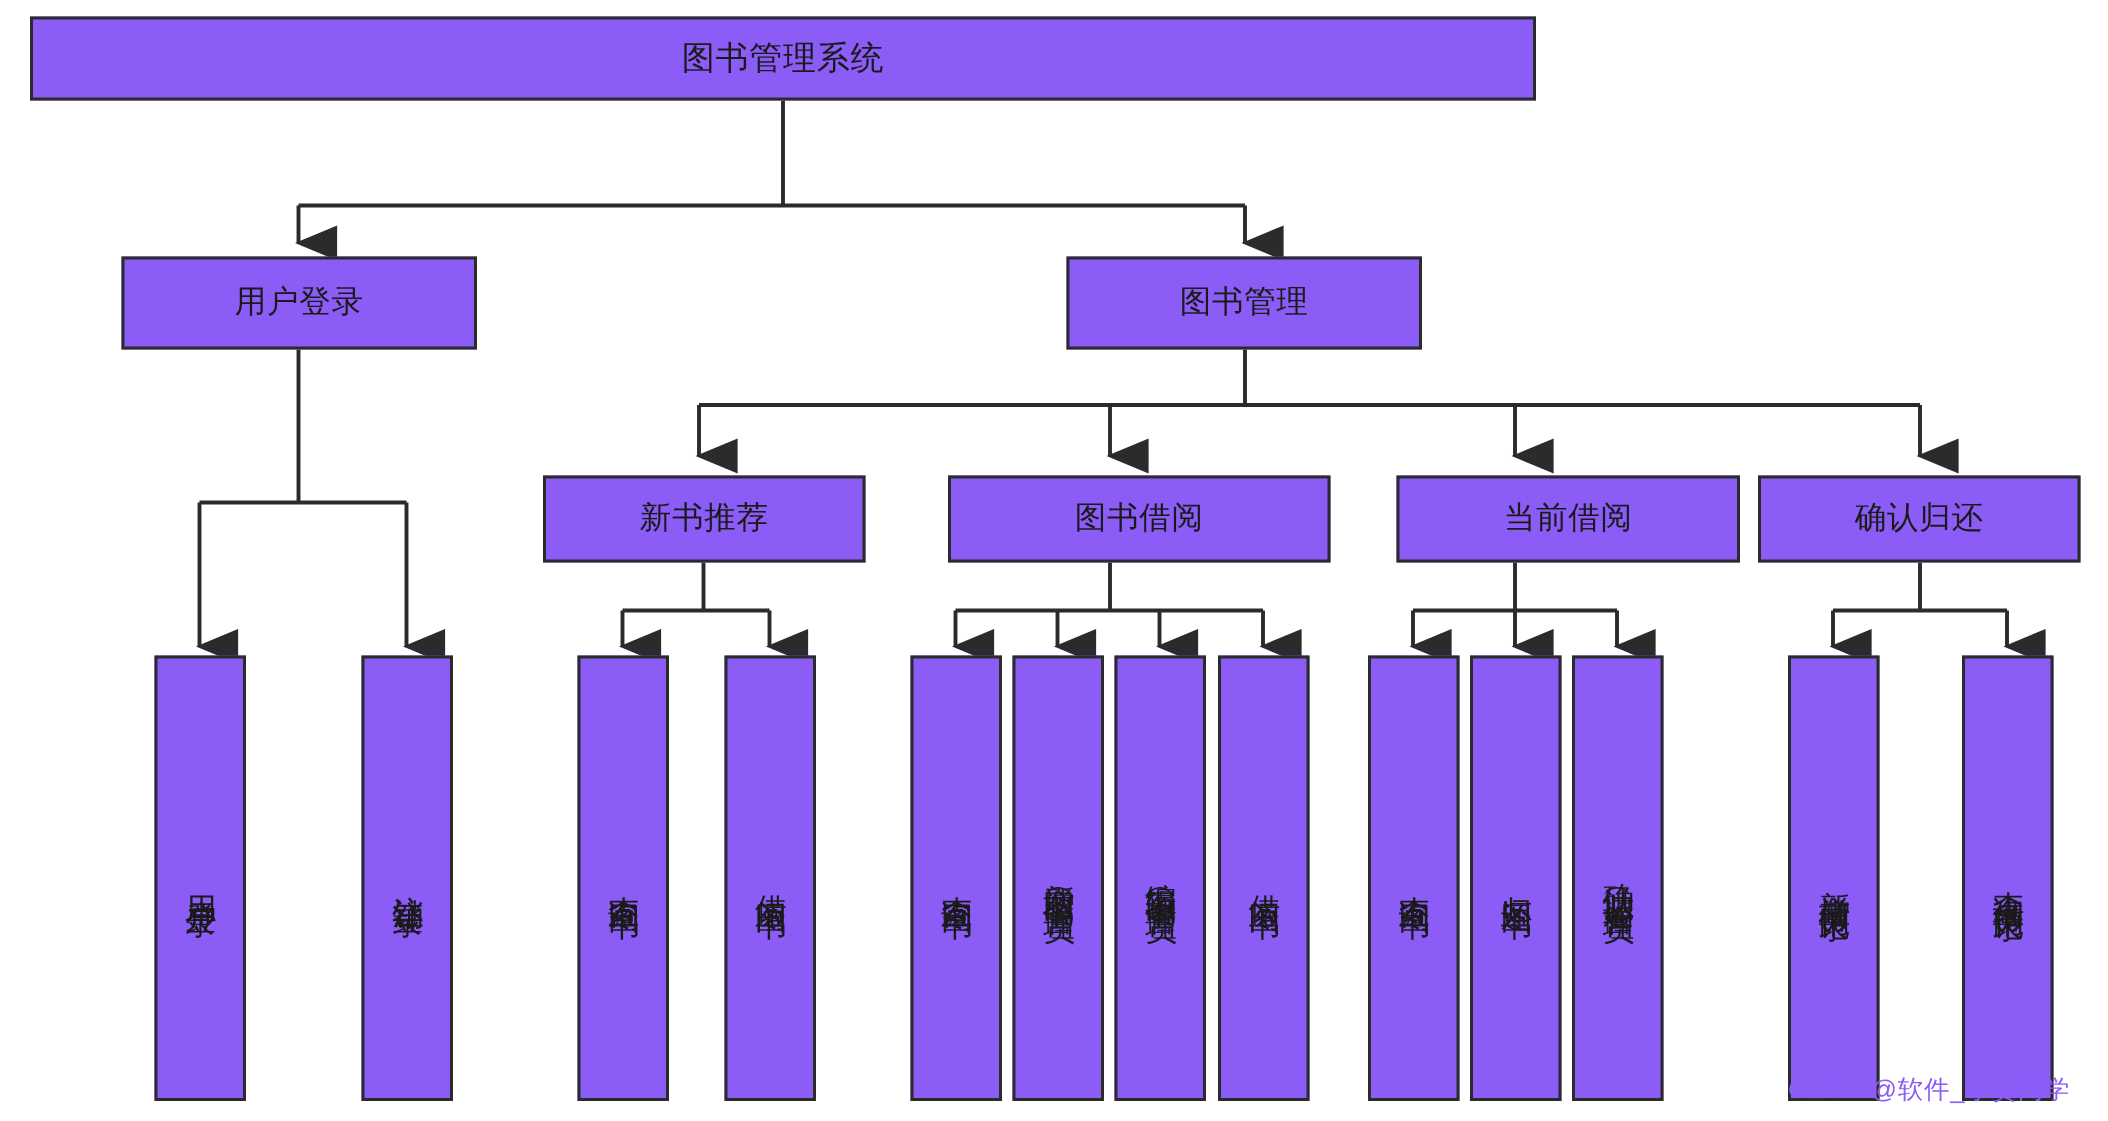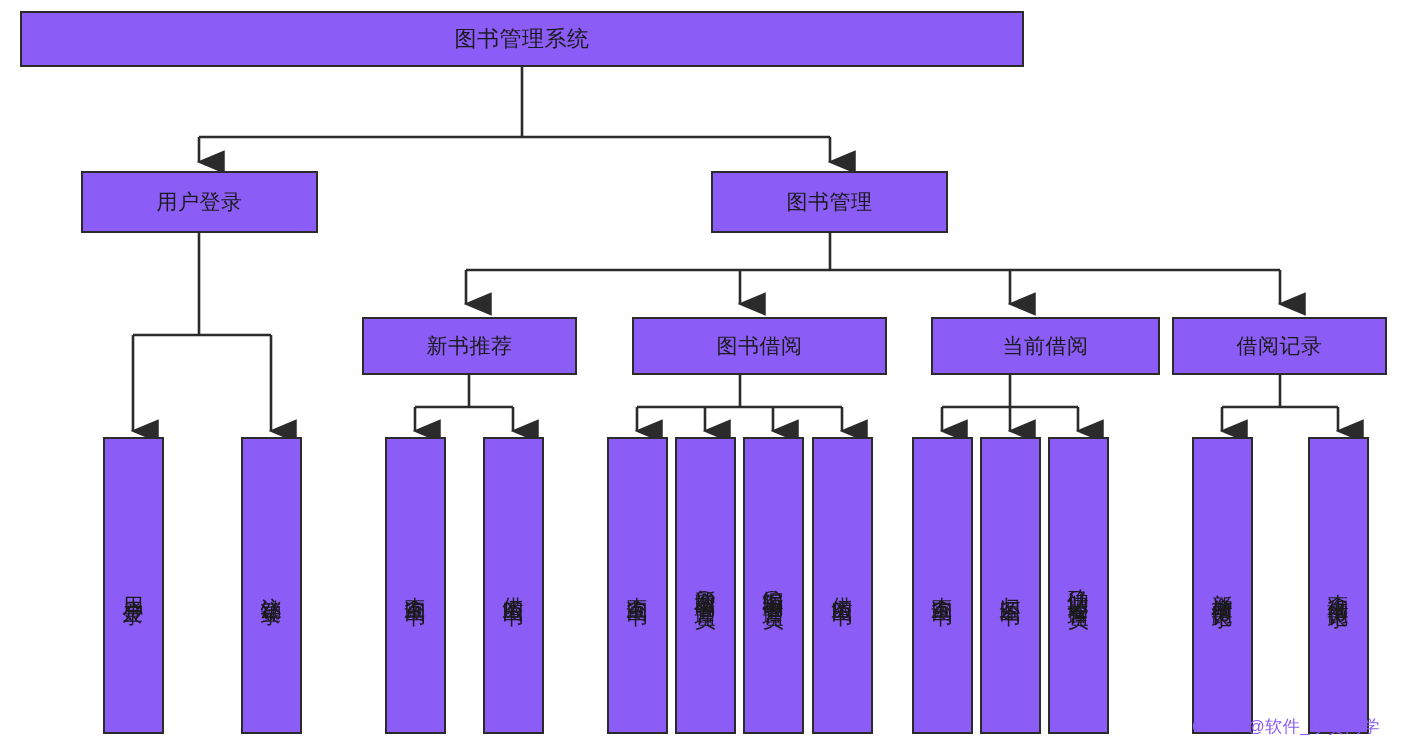--- a/index.html
+++ b/index.html
@@ -140,21 +140,21 @@
   <div class="node h" style="left:362px; top:317px; width:215px; height:58px;">
     <span class="lbl">新书推荐</span>
   </div>
   <div class="node h" style="left:632px; top:317px; width:255px; height:58px;">
     <span class="lbl">图书借阅</span>
   </div>
   <div class="node h" style="left:902px; top:317px; width:229px; height:58px;margin-left:29px;">
     <span class="lbl">当前借阅</span>
   </div>
   <div class="node h" style="left:1172px; top:317px; width:215px; height:58px;">
-    <span class="lbl">借阅记录</span>
+    <span class="lbl">确认归还</span>
   </div>
 
   <div class="node v" style="left:103px; top:437px; width:61px; height:297px;">
     <span class="lbl">用户登录</span>
   </div>
   <div class="node v" style="left:241px; top:437px; width:61px; height:297px;">
     <span class="lbl">注销登录</span>
   </div>
 
   <div class="node v" style="left:385px; top:437px; width:61px; height:297px;">

